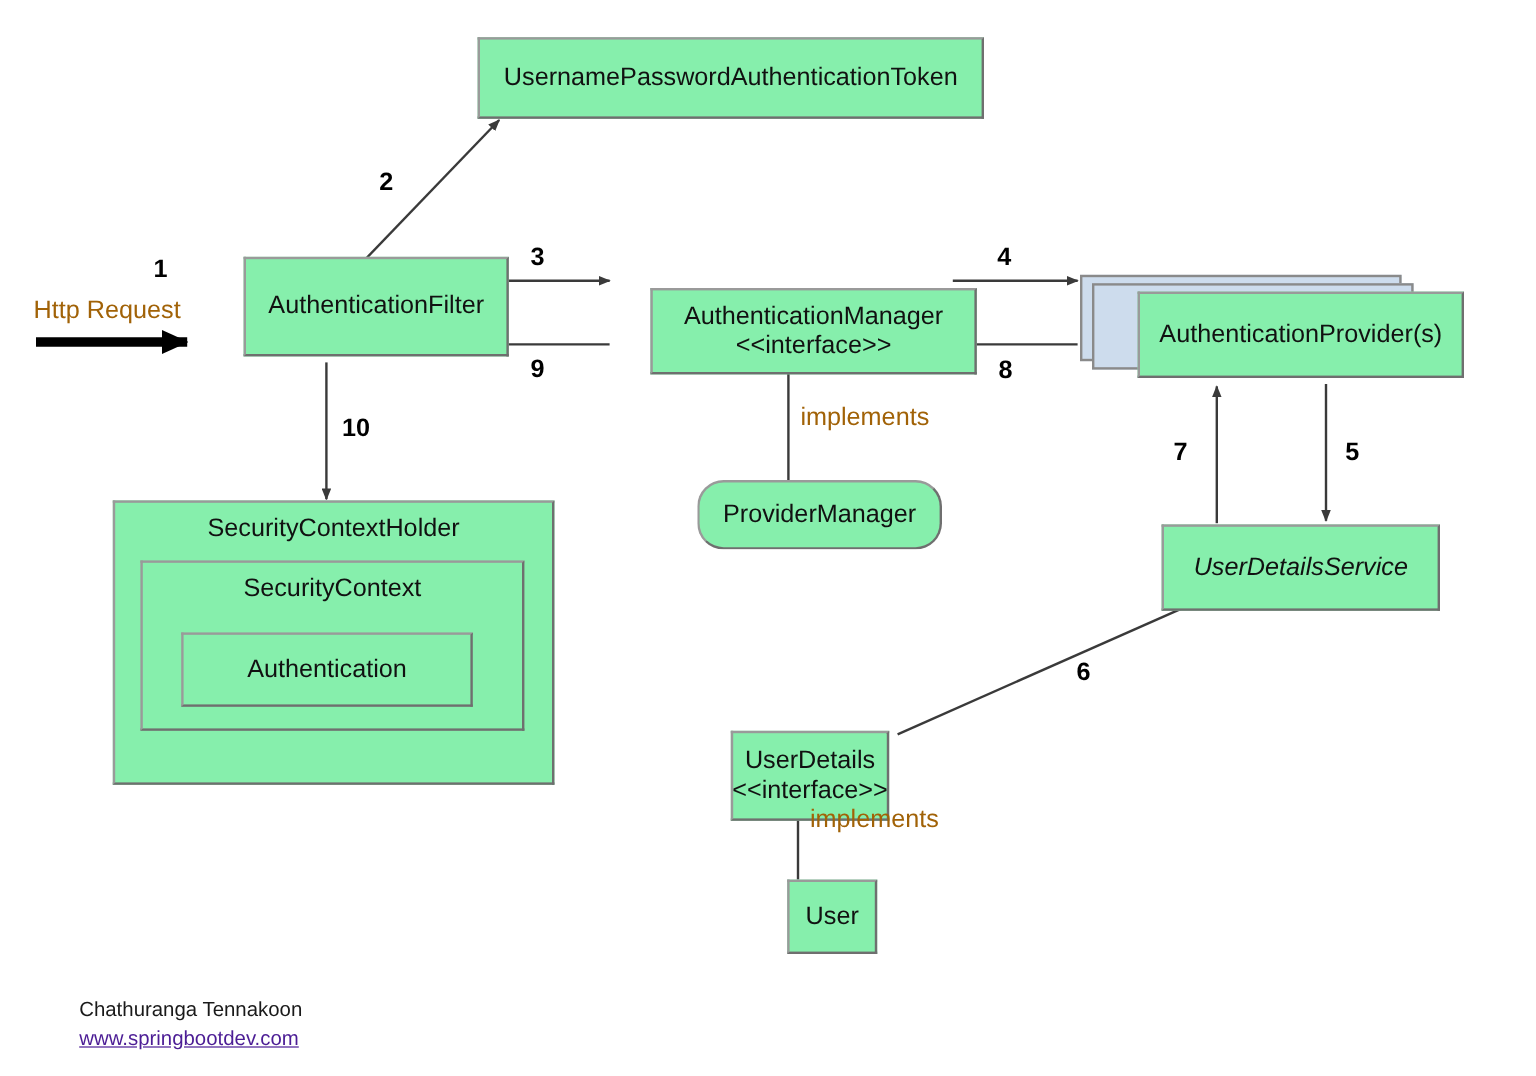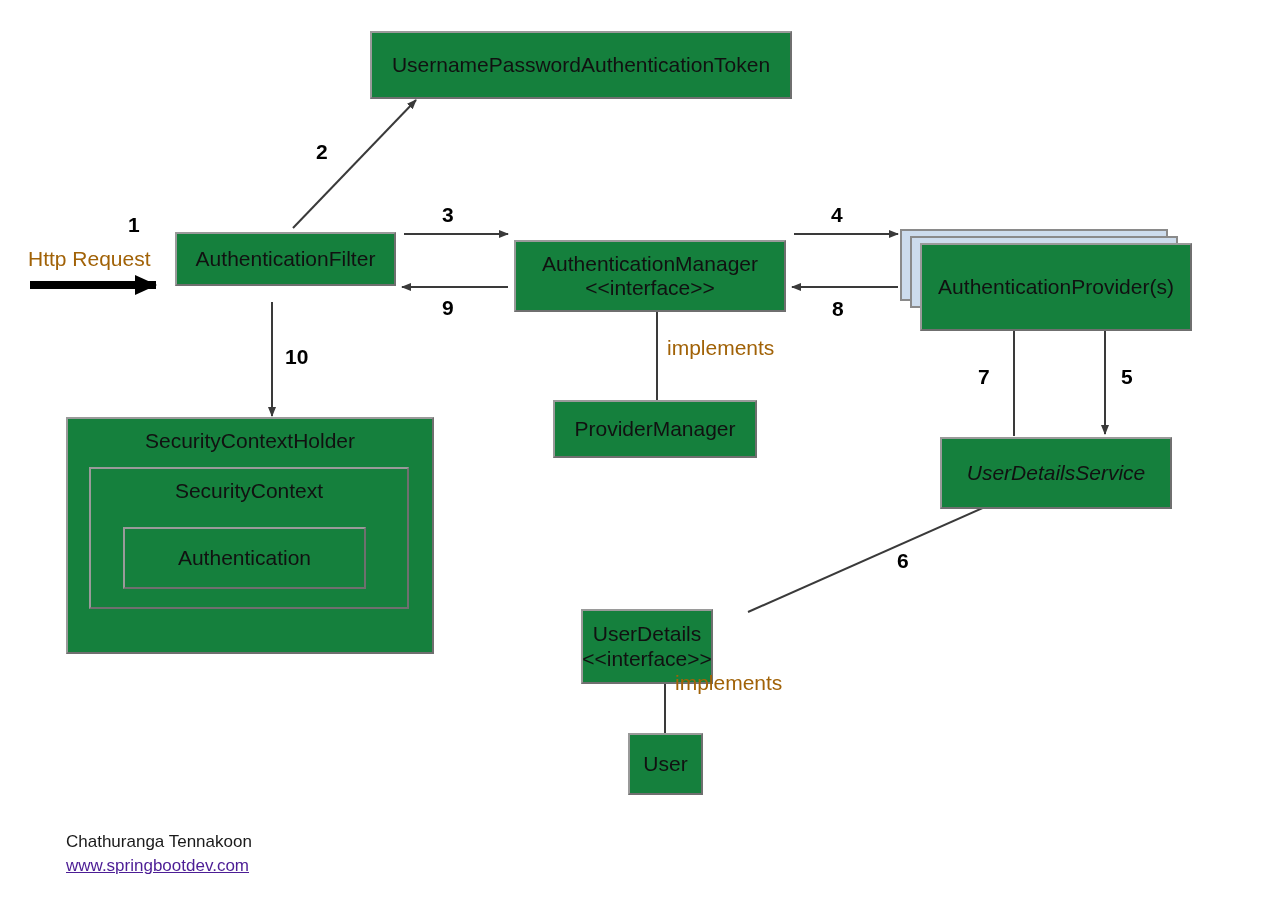--- a/index.html
+++ b/index.html
@@ -16,34 +16,35 @@
     position: relative;
     width: 1280px;
     height: 897px;
     background: #ffffff;
     overflow: hidden;
   }
   
   .box {
     position: absolute;
     box-sizing: border-box;
-    background: #15803d;
+    background: #86efac;
     border: 2px solid #8a8a8a;
     border-top-color: #9a9a9a;
     border-left-color: #9a9a9a;
     border-right-color: #6f6f6f;
     border-bottom-color: #6f6f6f;
     display: flex;
     align-items: center;
     justify-content: center;
     text-align: center;
     font-size: 21px;
     line-height: 1.15;
     color: #111111;
     white-space: pre-line;
+    margin-left: 28px;
   }
   .box.top-label {
     align-items: flex-start;
     padding-top: 10px;
   }
   
   .stack-shadow {
     position: absolute;
     box-sizing: border-box;
     background: #cddced;
@@ -161,30 +162,30 @@
       <line x1="748" y1="612" x2="1003" y2="499" stroke="#3a3a3a" stroke-width="2"></line>
     </g>
 
     <g>
       <line x1="665" y1="733" x2="665" y2="658" stroke="#3a3a3a" stroke-width="2" marker-end="url(#ah)"></line>
     </g>
   </svg>
 
   <div class="box" style="left:370px; top:31px; width:422px; height:68px;">UsernamePasswordAuthenticationToken</div>
 
-  <div class="box" style="left:175px; top:232px; width:221px; height:54px;">AuthenticationFilter</div>
+  <div class="box" style="left:175px; top:214px; width:221px; height:83px;">AuthenticationFilter</div>
 
   <div class="box" style="left:514px; top:240px; width:272px; height:72px;">AuthenticationManager
 &lt;&lt;interface&gt;&gt;</div>
 
   <div class="stack-shadow" style="left:900px; top:229px; width:268px; height:72px;"></div>
   <div class="stack-shadow" style="left:910px; top:236px; width:268px; height:72px;"></div>
-  <div class="box" style="left:920px; top:243px; width:272px; height:88px;">AuthenticationProvider(s)</div>
-
-  <div class="box" style="left:553px; top:400px; width:204px; height:58px;">ProviderManager</div>
+  <div class="box" style="left:920px; top:243px; width:272px; height:72px;">AuthenticationProvider(s)</div>
+
+  <div class="box" style="left:553px; top:400px; width:204px; height:58px;border-radius:22px;">ProviderManager</div>
 
   <div class="box" style="left:940px; top:437px; width:232px; height:72px;font-style:italic;">UserDetailsService</div>
 
   <div class="box" style="left:581px; top:609px; width:132px; height:75px;">UserDetails
 &lt;&lt;interface&gt;&gt;</div>
 
   <div class="box" style="left:628px; top:733px; width:75px; height:62px;">User</div>
 
   <div class="box top-label" style="left:66px; top:417px; width:368px; height:237px;">SecurityContextHolder</div>
   <div class="box top-label" style="left:89px; top:467px; width:320px; height:142px;">SecurityContext</div>

